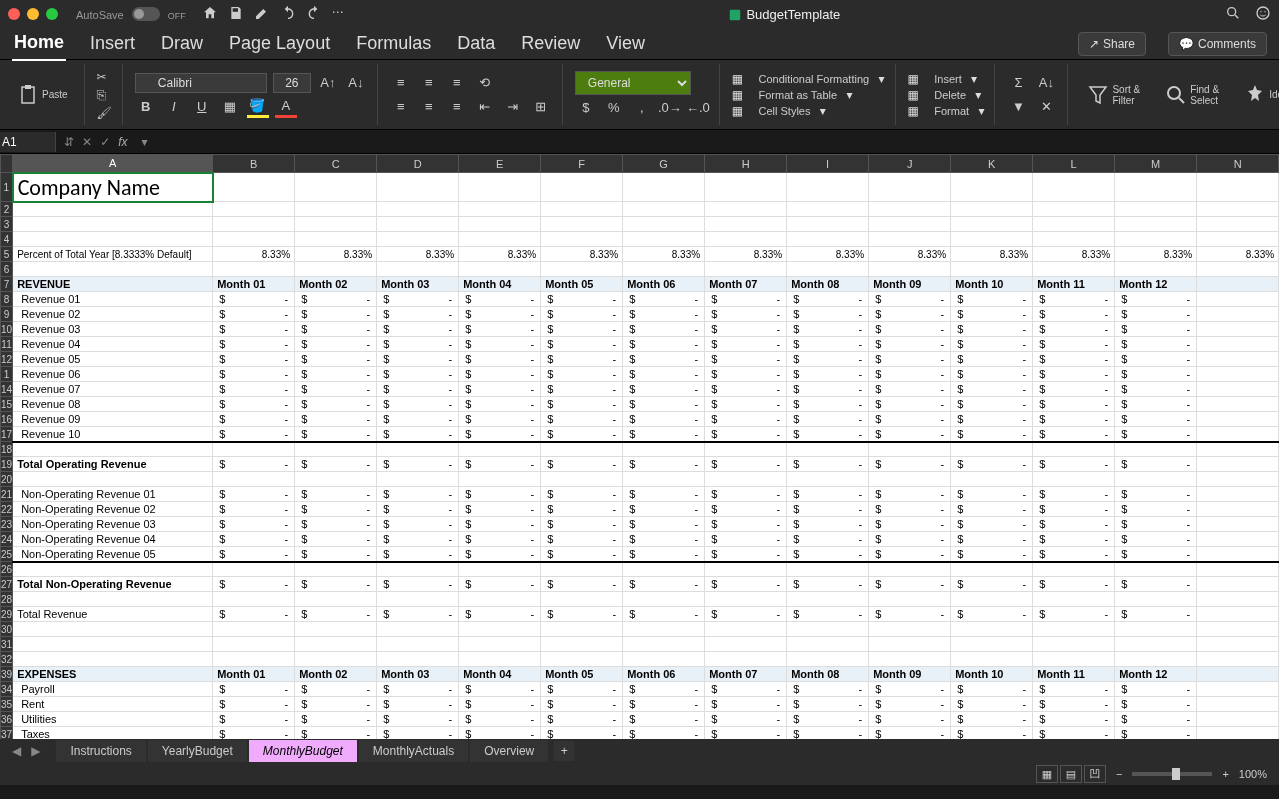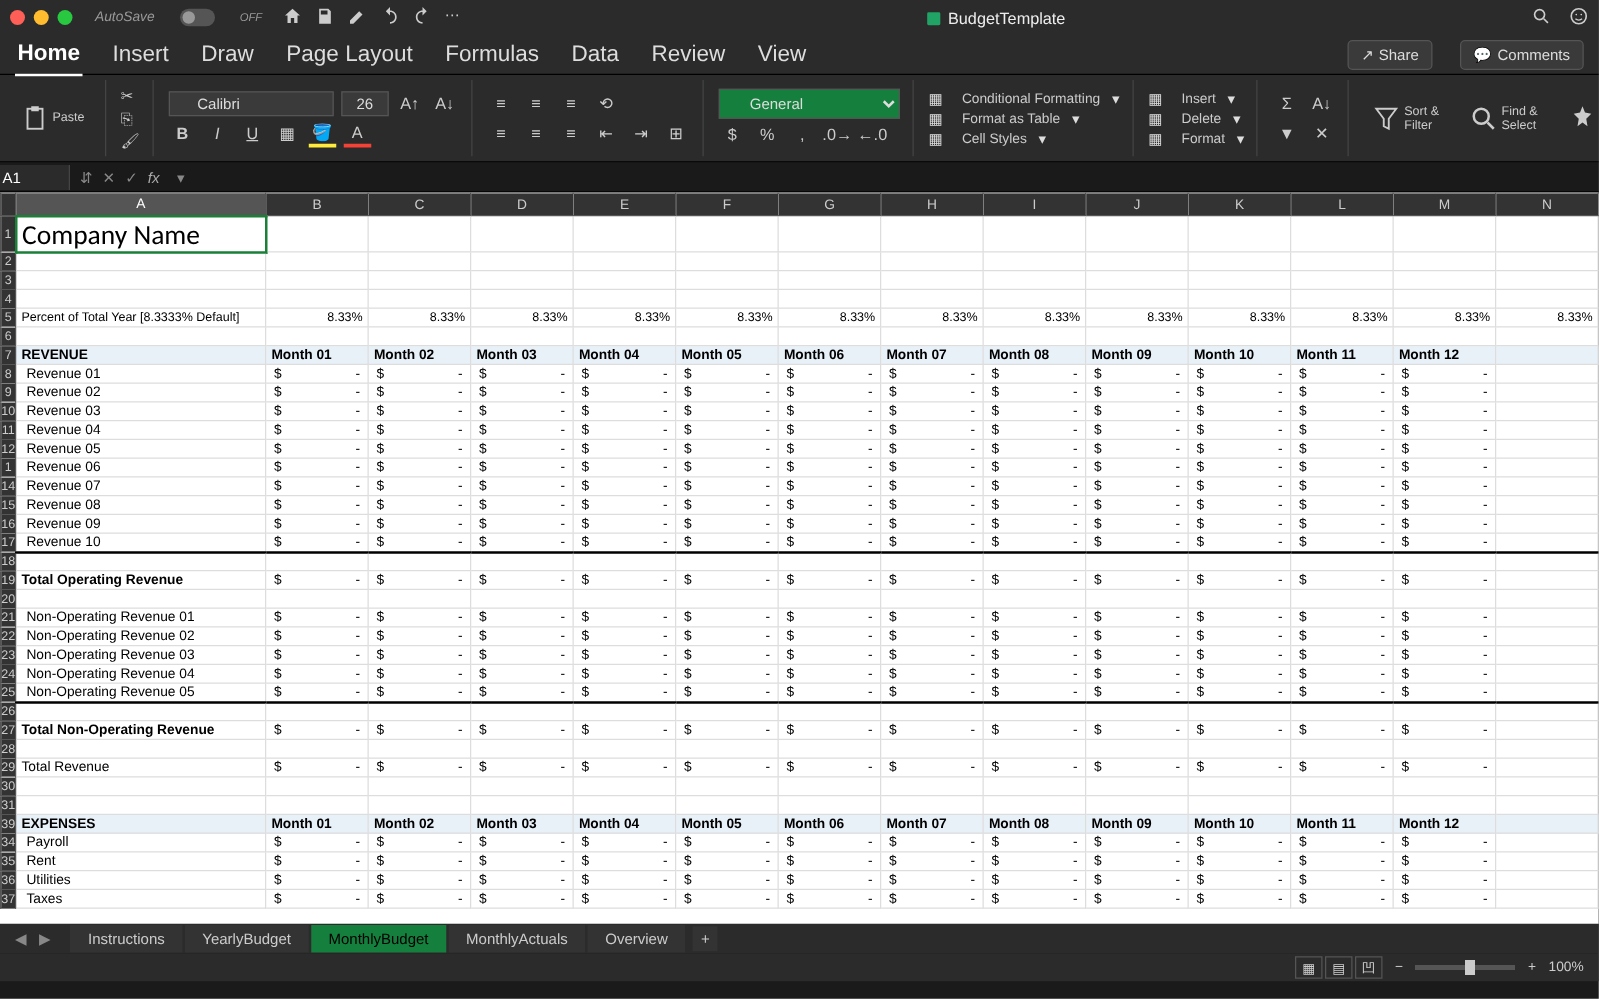--- a/index.html
+++ b/index.html
@@ -1,38 +1,38 @@
 <!DOCTYPE html>
 <html><head>
 <meta charset="utf-8">
 <style>
 * { margin:0; padding:0; box-sizing:border-box; font-family:-apple-system,BlinkMacSystemFont,"Segoe UI",sans-serif; }
 body { background:#1a1a1a; color:#ddd; width:1279px; height:799px; overflow:hidden; font-size:12px; }
 .titlebar { height:28px; background:#2b2b2b; display:flex; align-items:center; padding:0 8px; gap:6px; }
 .traffic { display:flex; gap:7px; margin-right:12px; }
 .tl { width:12px; height:12px; border-radius:50%; }
-.autosave { font-size:11px; color:#999; display:flex; align-items:center; gap:20px; margin-right:10px;font-style:italic;}
+.autosave { font-size:11px; color:#999; display:flex; align-items:flex-end; gap:8px; margin-right:10px;}
 .toggle { width:28px; height:14px; background:#555; border-radius:7px; position:relative;}
 .toggle::after{content:"";position:absolute;width:10px;height:10px;background:#999;border-radius:50%;top:2px;left:2px;}
 .qa-icons { display:flex; gap:10px; color:#ccc; }
 .qa-icons svg,.right-icons svg{width:16px;height:16px;fill:#ccc;}
 .doc-title { flex:1; text-align:center; font-size:13px; color:#eee; display:flex; align-items:flex-end; justify-content:center; gap:4px;}
 .right-icons { display:flex; gap:14px; }
 .menubar { height:32px; background:#2b2b2b; display:flex; align-items:center; padding:0 12px; gap:22px; border-bottom:1px solid #000;}
 .menubar .tab { font-size:18px; color:#ddd; cursor:pointer; padding:6px 2px;}
 .menubar .tab.active { color:#fff; border-bottom:2px solid #fff; font-weight:600;}
 .menubar .spacer{flex:1;}
 .menubar .btn{background:#3a3a3a;border:1px solid #555;border-radius:4px;padding:4px 10px;font-size:12px;color:#ddd;display:flex;align-items:center;gap:4px;}
 .ribbon { height:70px; background:#2b2b2b; display:flex; align-items:center; padding:4px 10px; gap:12px; border-bottom:1px solid #000;}
 .rgroup { display:flex; flex-direction:column; gap:2px; border-right:1px solid #444; padding-right:10px; height:100%; justify-content:center;}
 .rrow{display:flex;gap:6px;align-items:center;}
 .font-sel{background:#3a3a3a;border:1px solid #555;color:#ddd;padding:2px 22px;font-size:12px;width:132px;}
 .size-sel{background:#3a3a3a;border:1px solid #555;color:#ddd;padding:2px 4px;font-size:12px;width:38px;text-align:center;}
 .fmt-btn{width:22px;height:22px;display:flex;align-items:center;justify-content:center;color:#ccc;font-size:13px;}
-.num-sel{background:#15803d;border:1px solid #555;color:#ddd;padding:3px 20px;font-size:12px;width:145px;}
+.num-sel{background:#4d7c0f;border:1px solid #555;color:#ddd;padding:3px 8px;font-size:12px;width:116px;}
 .rtext{font-size:11px;color:#ccc;white-space:nowrap;}
 .vgroup{display:flex;flex-direction:row;align-items:center;gap:2px;padding:0 6px;}
 .vgroup svg{width:24px;height:24px;fill:#ccc;}
 .vlabel{font-size:10px;color:#ccc;}
 .formula-bar{height:24px;background:#1a1a1a;display:flex;align-items:center;border-bottom:1px solid #000;}
 .name-box{width:56px;background:#2b2b2b;color:#fff;padding:3px 2px;font-size:12px;border-right:1px solid #444;}
 .fb-icons{display:flex;gap:8px;padding:0 8px;color:#888;}
 .fx{font-style:italic;color:#aaa;margin-right:6px;}
 .formula-input{flex:1;background:#1a1a1a;color:#ddd;border:none;padding:3px 6px;font-size:12px;}
 .sheet-area{height:585px;overflow:auto;background:#fff;position:relative;}
@@ -46,21 +46,21 @@
 .company-cell{font-size:22px;font-family:Calibri,sans-serif;color:#000;height:28px!important;border:2px solid #1a7f37!important;}
 .section-hdr{font-weight:bold;background:#e8f0f8;}
 .month-hdr{font-weight:bold;}
 .dollar-cell{display:flex;justify-content:space-between;}
 .dc-d{padding-left:2px;}
 .dc-v{padding-right:2px;}
 .underline-row td{border-bottom:2px solid #000;}
 .sheet-tabs{height:24px;background:#2b2b2b;display:flex;align-items:center;padding:0 8px;gap:2px;}
 .nav-arrow{color:#888;padding:0 4px;cursor:pointer;}
 .stab{padding:4px 14px;font-size:12px;color:#ccc;background:#333;cursor:pointer;}
-.stab.active{background:#15803d;color:#000;}
+.stab.active{background:#f0abfc;color:#000;font-style:italic;}
 .addtab{width:20px;height:20px;background:#333;color:#ccc;display:flex;align-items:center;justify-content:center;margin-left:4px;cursor:pointer;}
 .statusbar{height:22px;background:#2b2b2b;display:flex;align-items:center;justify-content:flex-end;padding:0 12px;gap:10px;font-size:11px;color:#ccc;}
 .view-btns{display:flex;gap:2px;}
 .vb{width:22px;height:18px;border:1px solid #555;display:flex;align-items:center;justify-content:center;}
 .zoom-slider{width:80px;height:4px;background:#555;position:relative;}
 .zoom-slider::after{content:"";position:absolute;width:8px;height:12px;background:#ccc;top:-4px;left:50%;}
 </style>
 </head>
 <body>
 
@@ -1873,20 +1873,37 @@
           <td></td>
           <td></td>
           <td></td>
           <td></td>
           <td></td>
           <td></td>
           <td></td>
           <td></td>
         </tr>
         <tr>
+          <th class="rowhdr">32</th>
+          <td class="a"></td>
+          <td></td>
+          <td></td>
+          <td></td>
+          <td></td>
+          <td></td>
+          <td></td>
+          <td></td>
+          <td></td>
+          <td></td>
+          <td></td>
+          <td></td>
+          <td></td>
+          <td></td>
+        </tr>
+        <tr>
           <th class="rowhdr">39</th>
           <td class="a section-hdr">EXPENSES</td>
           <td class="month-hdr section-hdr">Month 01</td>
           <td class="month-hdr section-hdr">Month 02</td>
           <td class="month-hdr section-hdr">Month 03</td>
           <td class="month-hdr section-hdr">Month 04</td>
           <td class="month-hdr section-hdr">Month 05</td>
           <td class="month-hdr section-hdr">Month 06</td>
           <td class="month-hdr section-hdr">Month 07</td>
           <td class="month-hdr section-hdr">Month 08</td>

